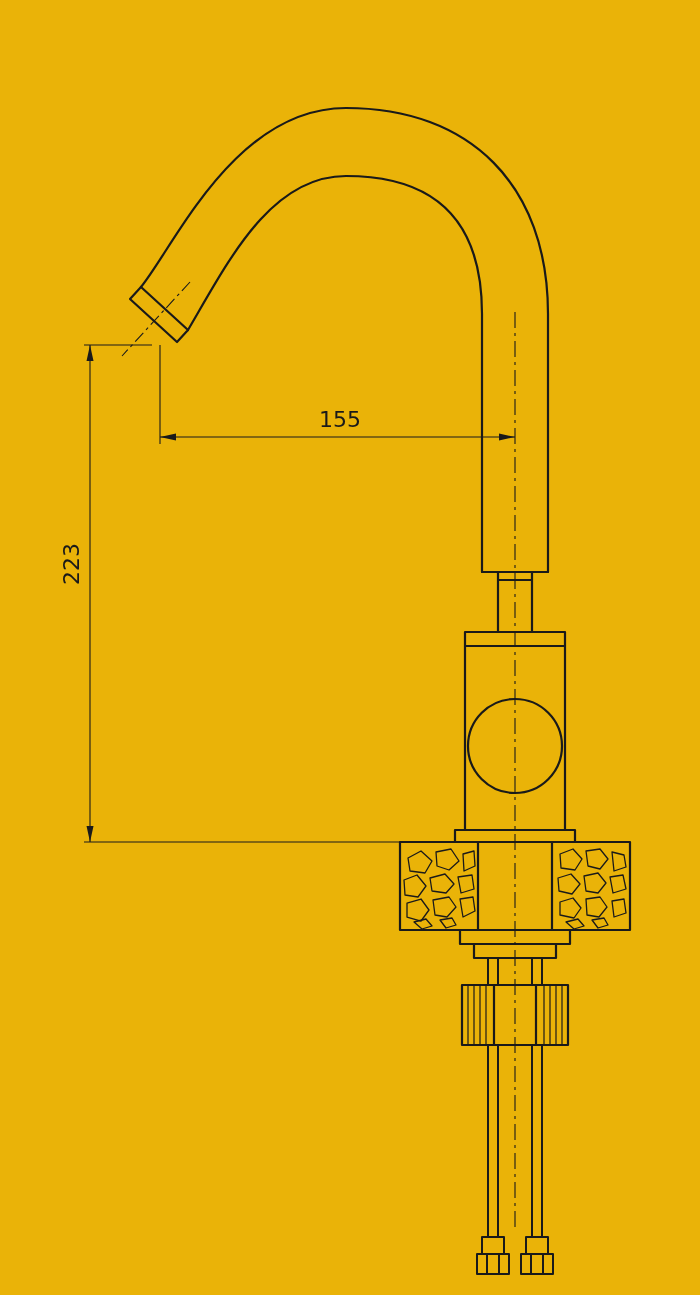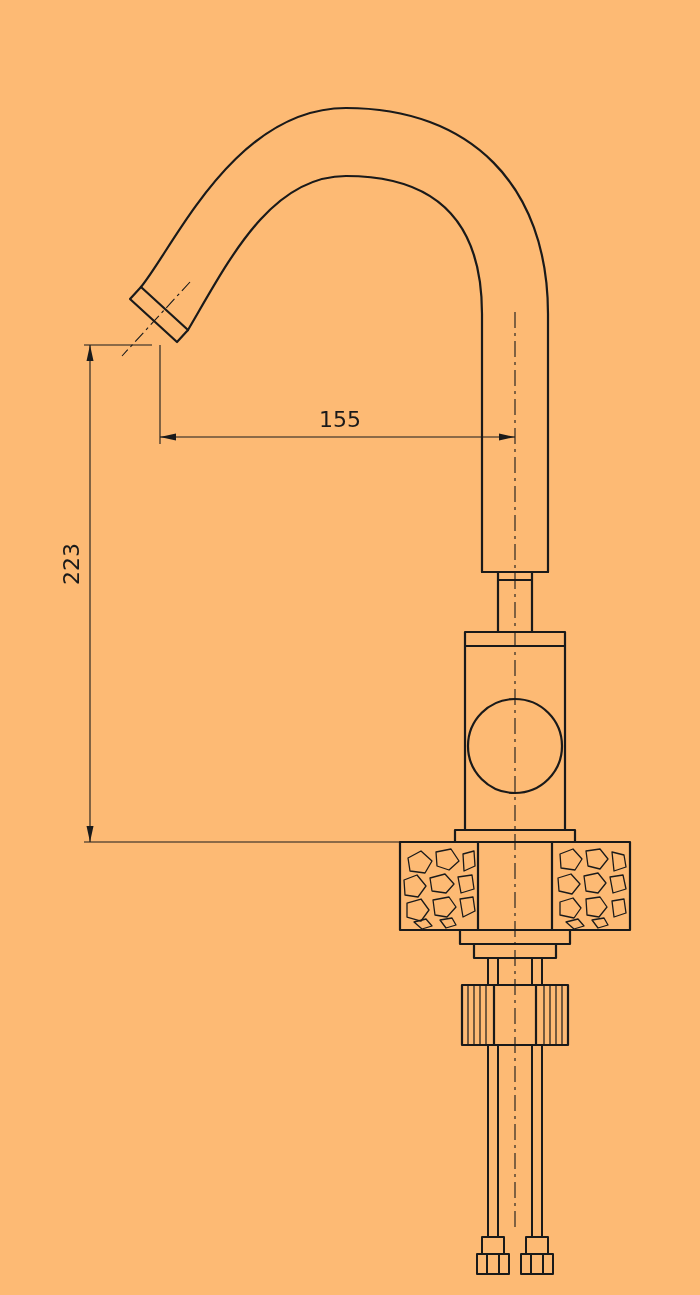--- a/index.html
+++ b/index.html
@@ -8,21 +8,21 @@
     background: #ffffff;
     width: 700px;
     height: 1295px;
     overflow: hidden;
     font-family: "DejaVu Sans", sans-serif;
   }
   .page {
     position: relative;
     width: 700px;
     height: 1295px;
-    background: #fdba74;
+    background: #eab308;
   }
   svg { display: block; }
   .dim-text {
     font-family: "DejaVu Sans", sans-serif;
     font-size: 22px;
     fill: #1a1a1a;
   }
 </style>
 </head>
 <body>

